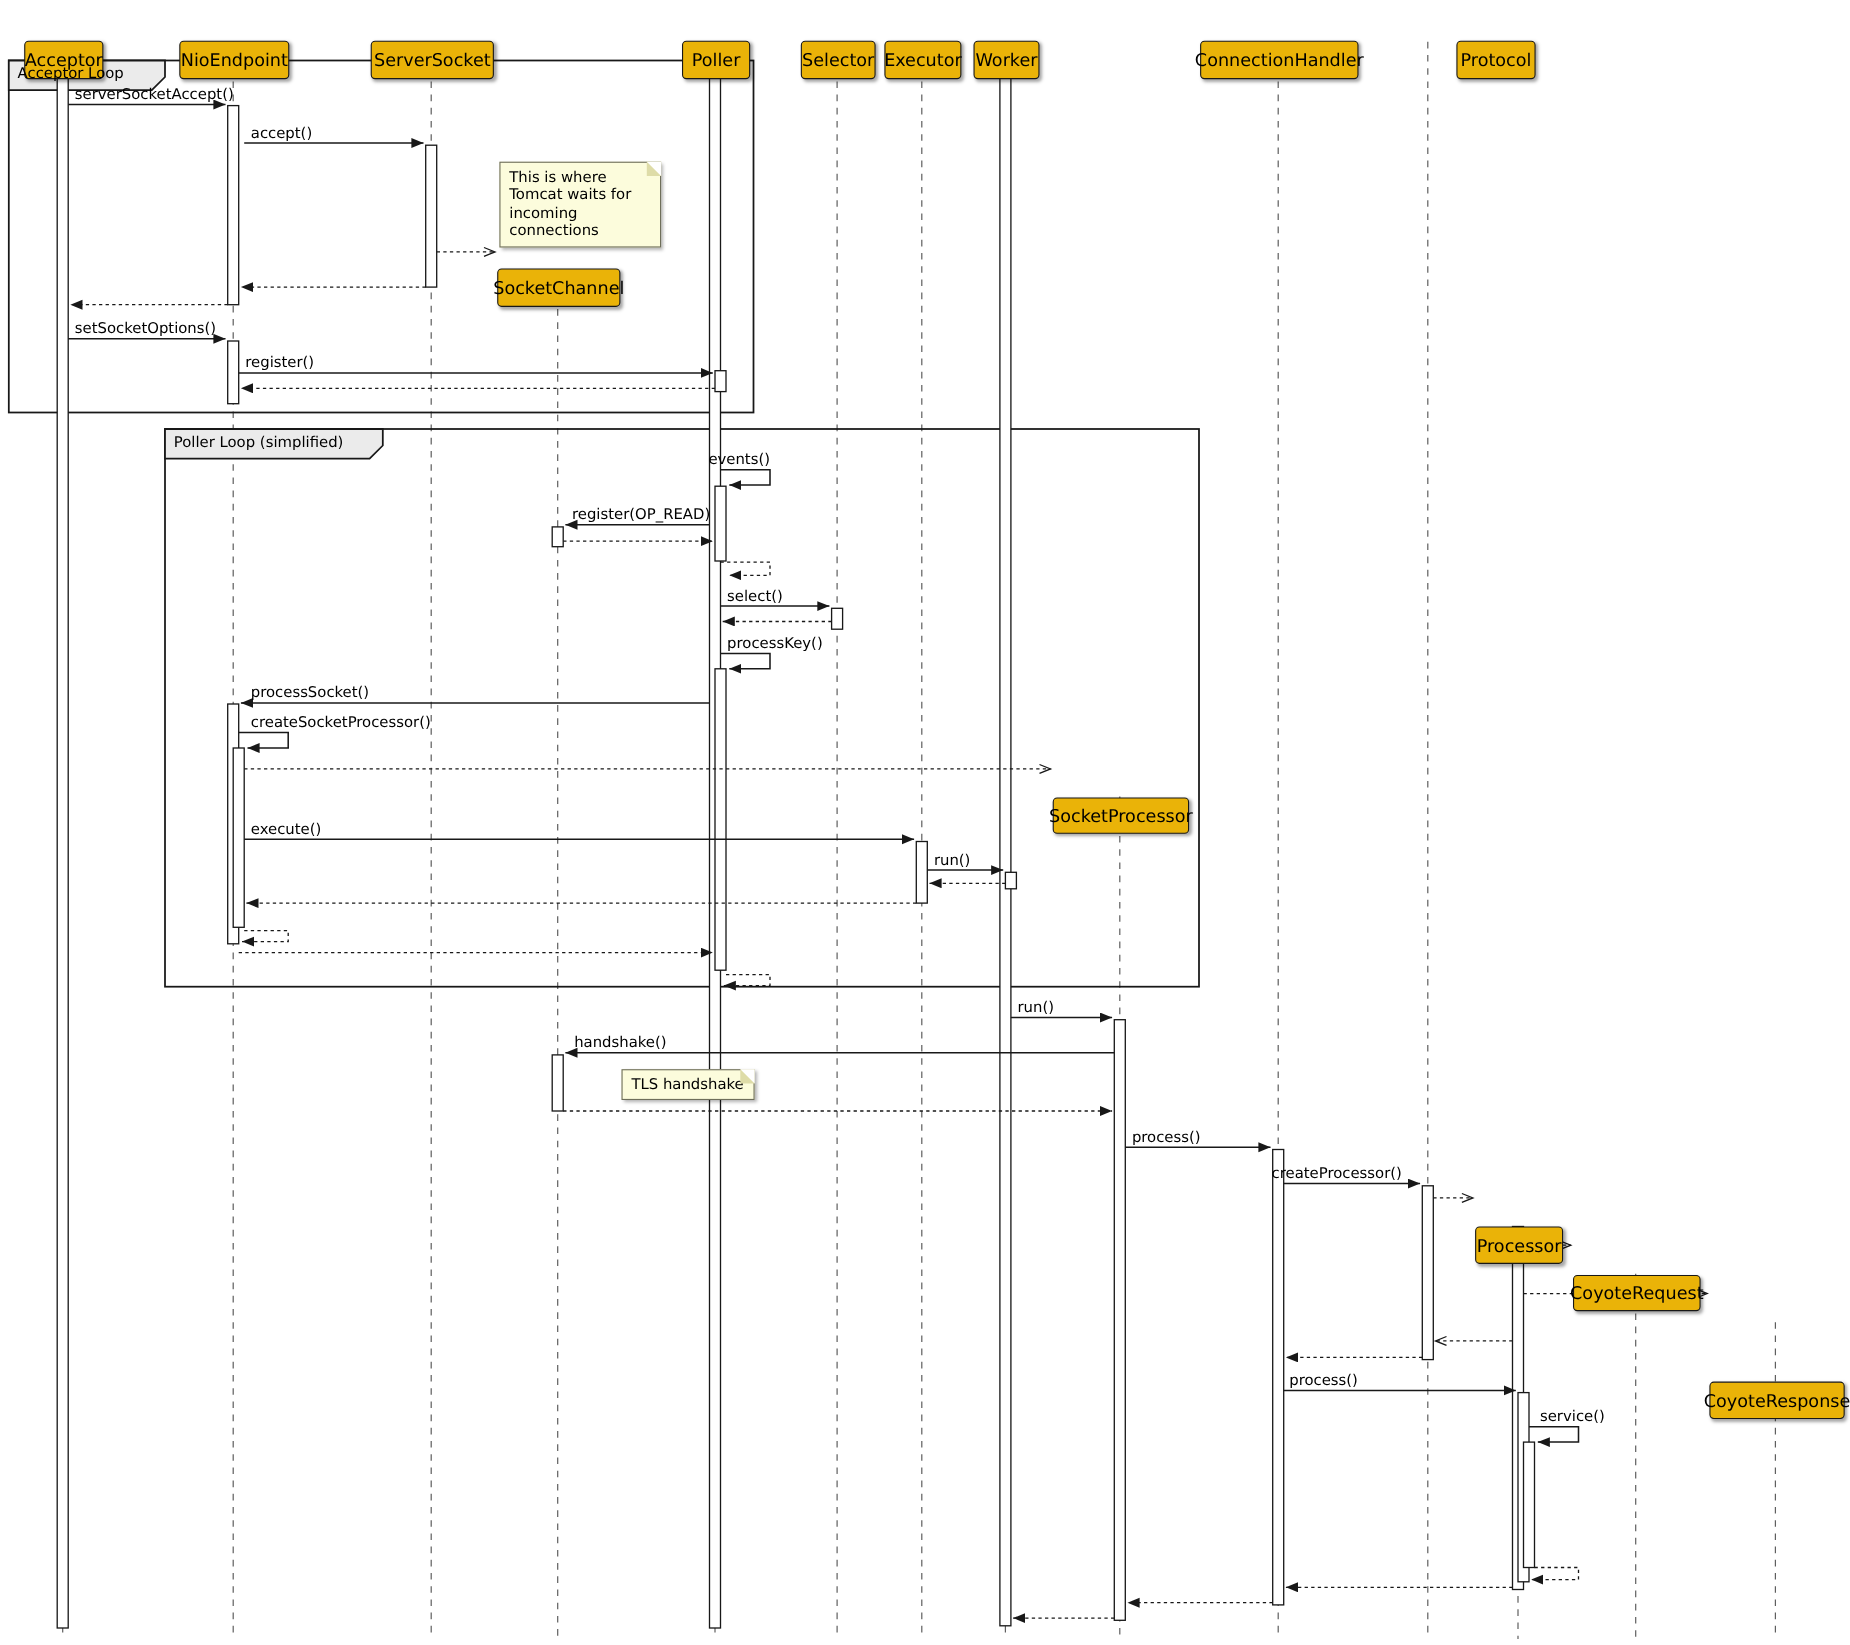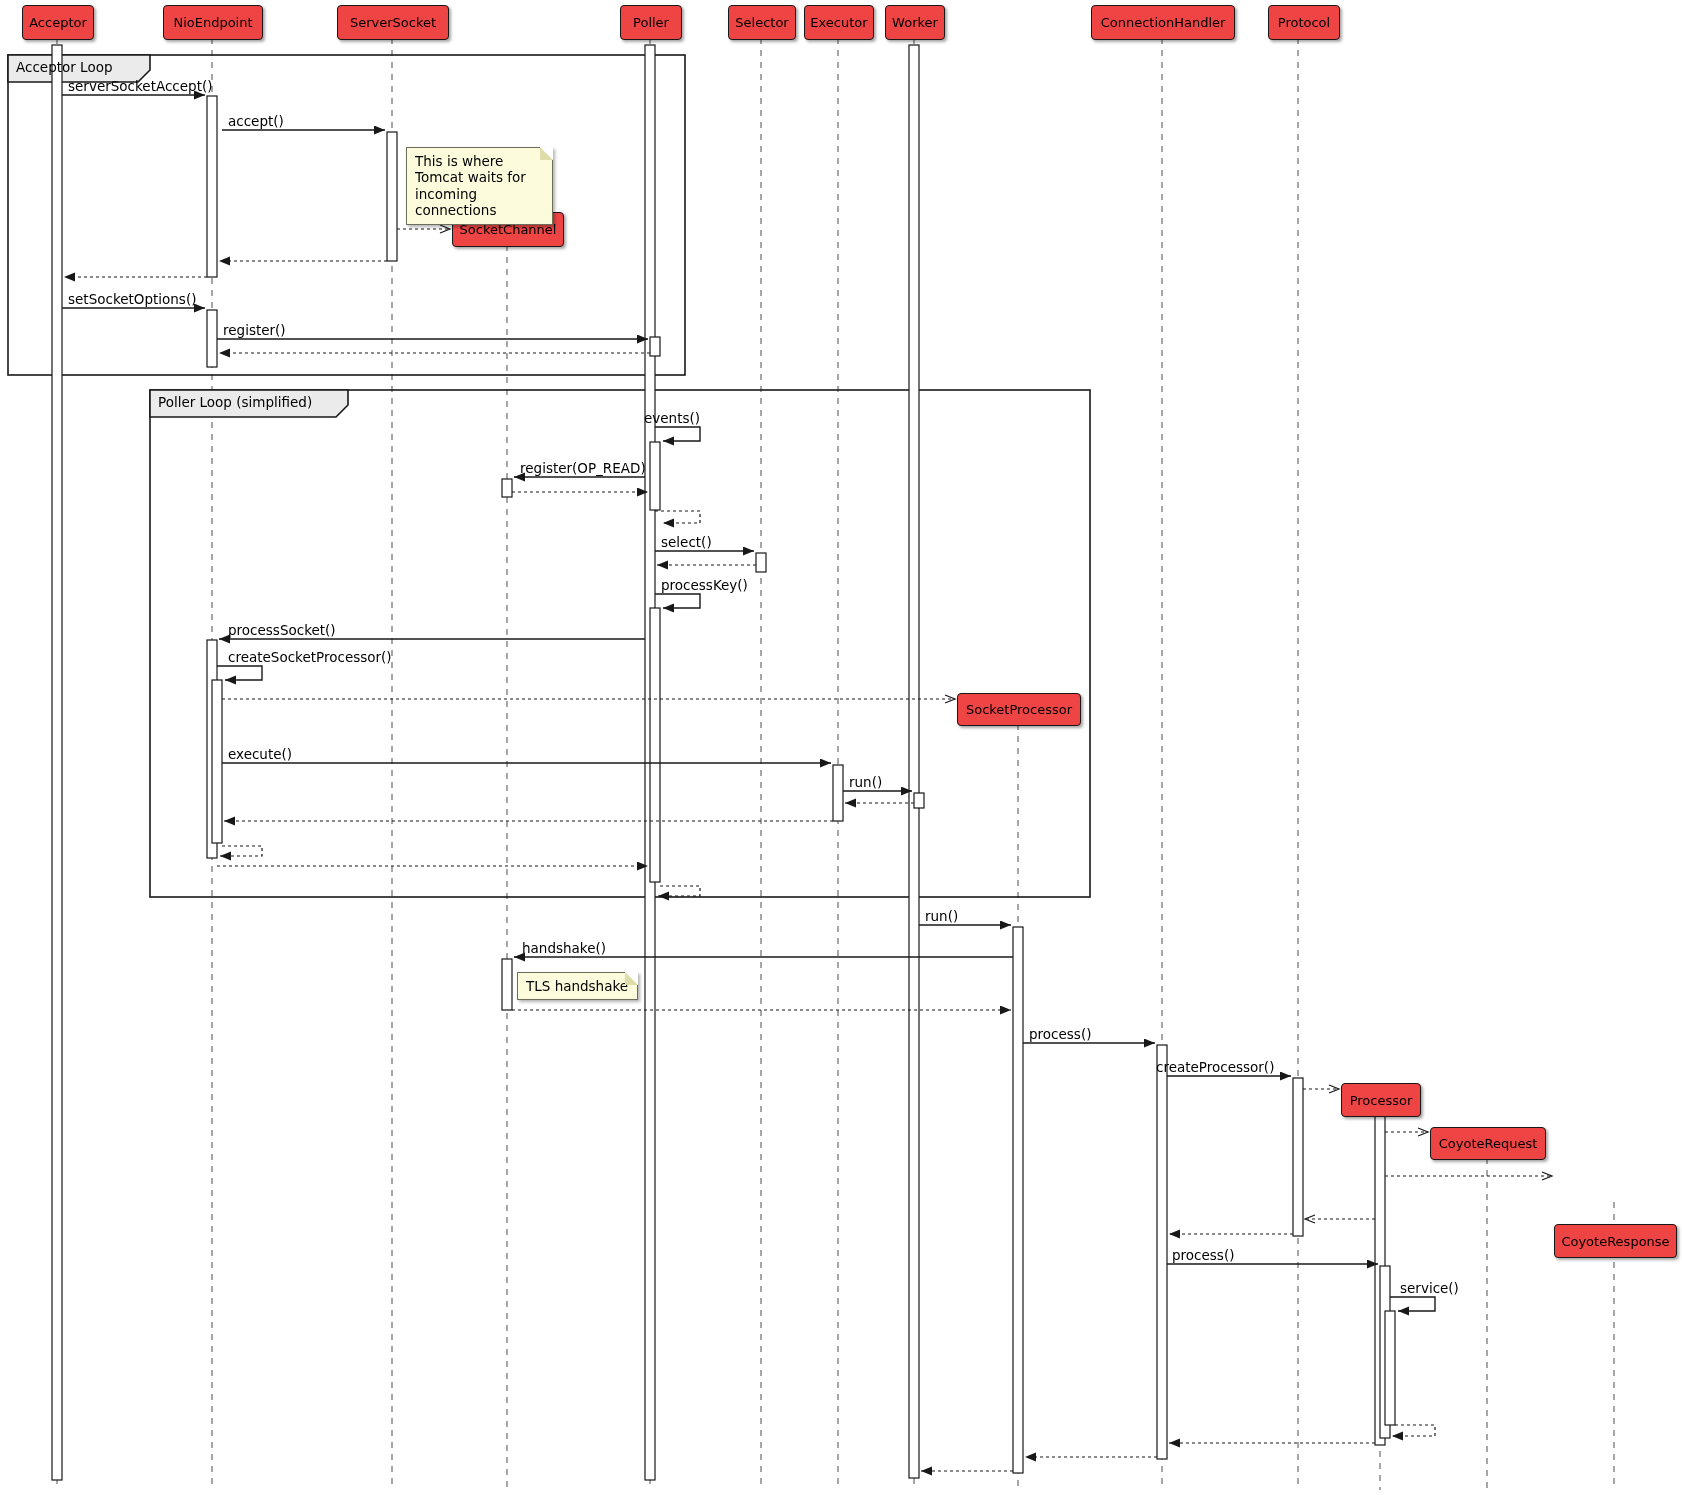--- a/index.html
+++ b/index.html
@@ -1,28 +1,28 @@
 <!DOCTYPE html>
 <html><head>
 <meta charset="utf-8">
 <style>
   html,body{margin:0;padding:0;background:#ffffff;}
   .canvas{position:relative;width:1682px;height:1495px;background:#ffffff;
           font-family:"DejaVu Sans","Liberation Sans",sans-serif;overflow:hidden;}
   .canvas svg{position:absolute;left:0;top:0;}
   .pbox{position:absolute;display:flex;align-items:center;justify-content:center;
-        background:#ef4444;border:1.4px solid #181818;border-radius:4px;
-        font-size:13px;color:#000;box-shadow:2px 2px 3px rgba(0,0,0,0.35);
-        white-space:nowrap;z-index:3;}
+        background:#eab308;border:1.4px solid #181818;border-radius:4px;
+        font-size:16px;color:#000;box-shadow:2px 2px 3px rgba(0,0,0,0.35);
+        white-space:nowrap;z-index:3;margin-top:32px;}
   .msg{position:absolute;font-size:13.5px;color:#000;white-space:nowrap;z-index:4;text-align:right;}
   .frame-label{position:absolute;font-size:13.5px;font-weight:normal;color:#000;
         white-space:nowrap;z-index:4;}
   .note{position:absolute;background:#FCFCDC;border:1px solid #6e6e5a;
         font-size:13.5px;color:#000;padding:5px 9px 5px 8px;line-height:1.22;
-        box-shadow:2px 2px 3px rgba(0,0,0,0.3);z-index:4;}
+        box-shadow:2px 2px 3px rgba(0,0,0,0.3);z-index:4;margin-left:48px;}
   .note::before{content:'';position:absolute;top:-1px;right:-1px;width:0;height:0;
         border-style:solid;border-width:0 13px 13px 0;
         border-color:#ffffff #ffffff #e0debo transparent;}
   .note::before{border-color:#ffffff #ffffff #dedca8 #dedca8;}
 </style>
 </head>
 <body>
 
 <div class="canvas">
 
@@ -137,21 +137,21 @@
 </svg>
 
 <div class="pbox" style="left:22px;top:5px;width:70px;height:33px">Acceptor</div>
 <div class="pbox" style="left:163px;top:5px;width:98px;height:33px">NioEndpoint</div>
 <div class="pbox" style="left:337px;top:5px;width:110px;height:33px">ServerSocket</div>
 <div class="pbox" style="left:620px;top:5px;width:60px;height:33px">Poller</div>
 <div class="pbox" style="left:728px;top:5px;width:66px;height:33px">Selector</div>
 <div class="pbox" style="left:804px;top:5px;width:68px;height:33px">Executor</div>
 <div class="pbox" style="left:885px;top:5px;width:58px;height:33px">Worker</div>
 <div class="pbox" style="left:1091px;top:5px;width:142px;height:33px">ConnectionHandler</div>
-<div class="pbox" style="left:1268px;top:5px;width:70px;height:33px">Protocol</div>
+<div class="pbox" style="left:1324px;top:5px;width:70px;height:33px">Protocol</div>
 
 <div class="pbox" style="left:452px;top:212px;width:110px;height:33px">SocketChannel</div>
 <div class="pbox" style="left:957px;top:693px;width:122px;height:31px">SocketProcessor</div>
 <div class="pbox" style="left:1341px;top:1083px;width:78px;height:32px">Processor</div>
 <div class="pbox" style="left:1430px;top:1127px;width:114px;height:31px">CoyoteRequest</div>
 <div class="pbox" style="left:1554px;top:1224px;width:121px;height:32px">CoyoteResponse</div>
 
 <div class="frame-label" style="left:16px;top:59px">Acceptor Loop</div>
 <div class="frame-label" style="left:158px;top:394px">Poller Loop (simplified)</div>
 

